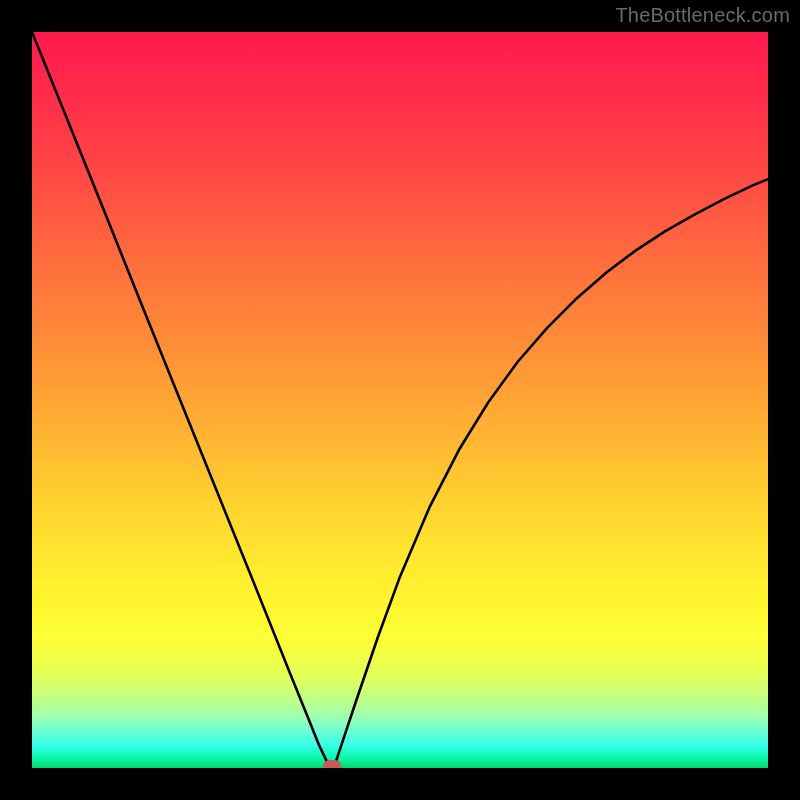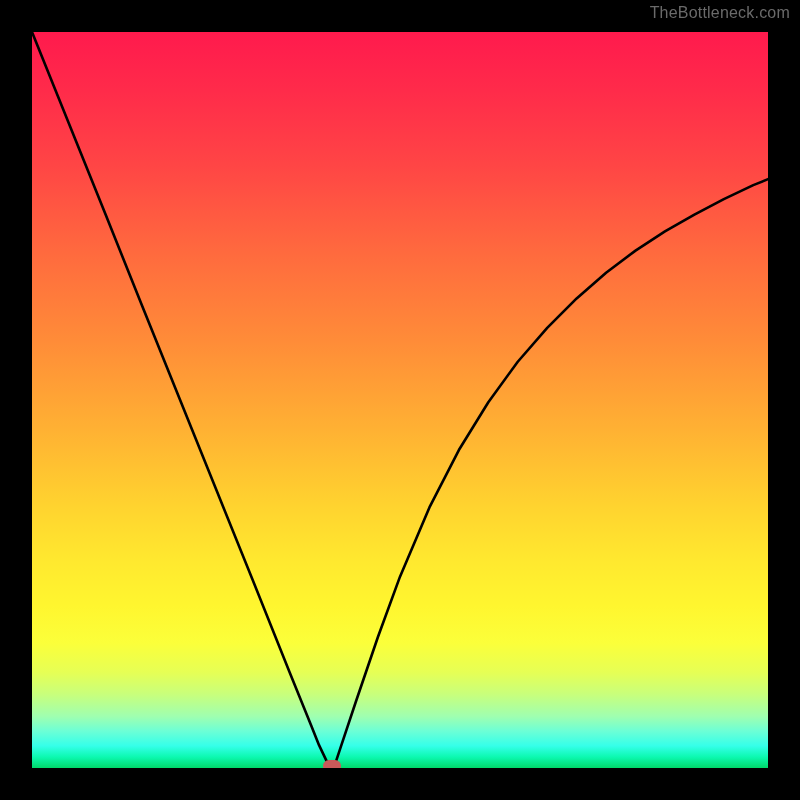--- a/index.html
+++ b/index.html
@@ -60,21 +60,21 @@
     height: 12px;
     border-radius: 6px;
     background: #c95a5a;
     transform: translate(-50%, -50%);
   }
   .watermark {
     position: absolute;
     top: 4px;
     right: 10px;
     color: #6a6a6a;
-    font-size: 16px;
+    font-size: 20px;
     letter-spacing: 0.2px;
     user-select: none;
   }
 </style>
 </head>
 <body>
 
 <div class="frame">
 
   <div class="plot">

